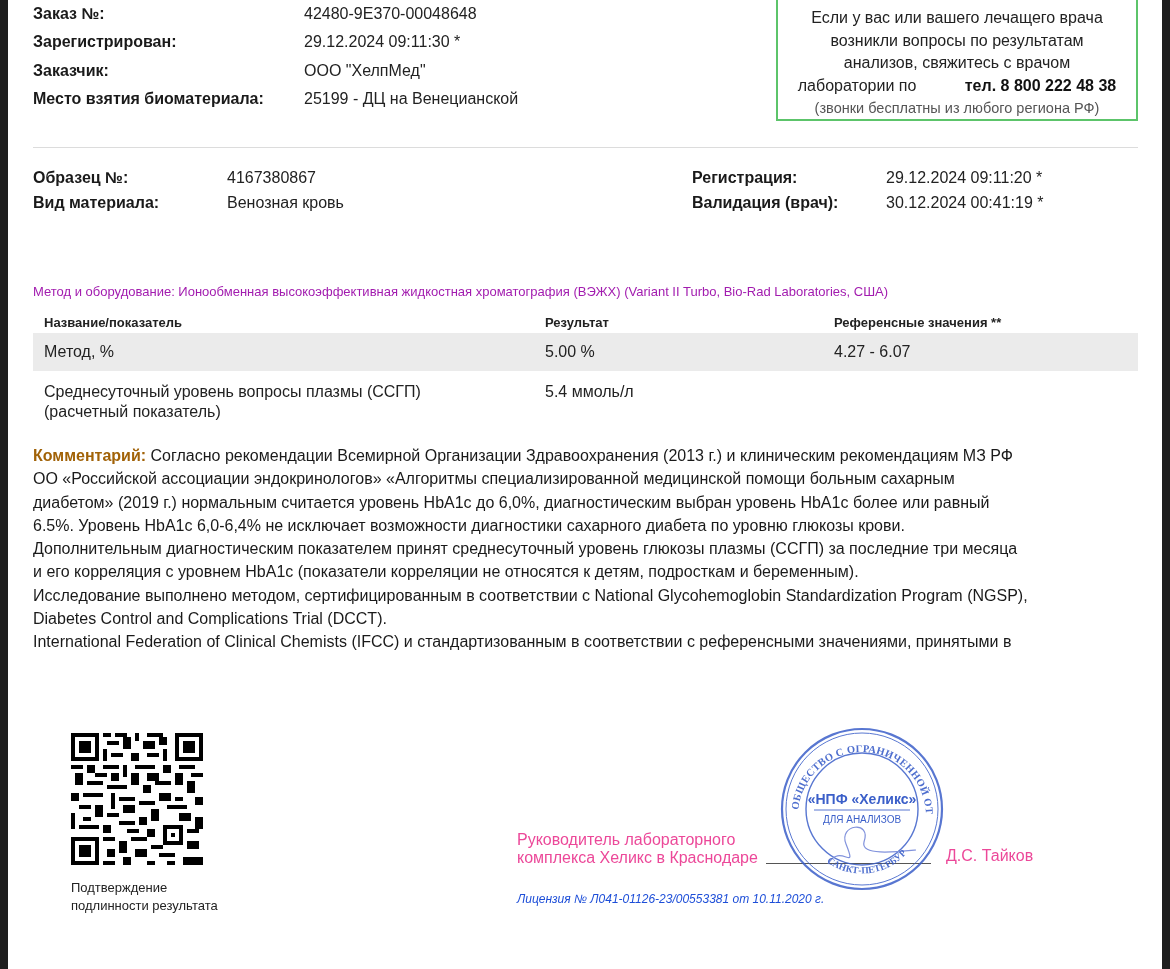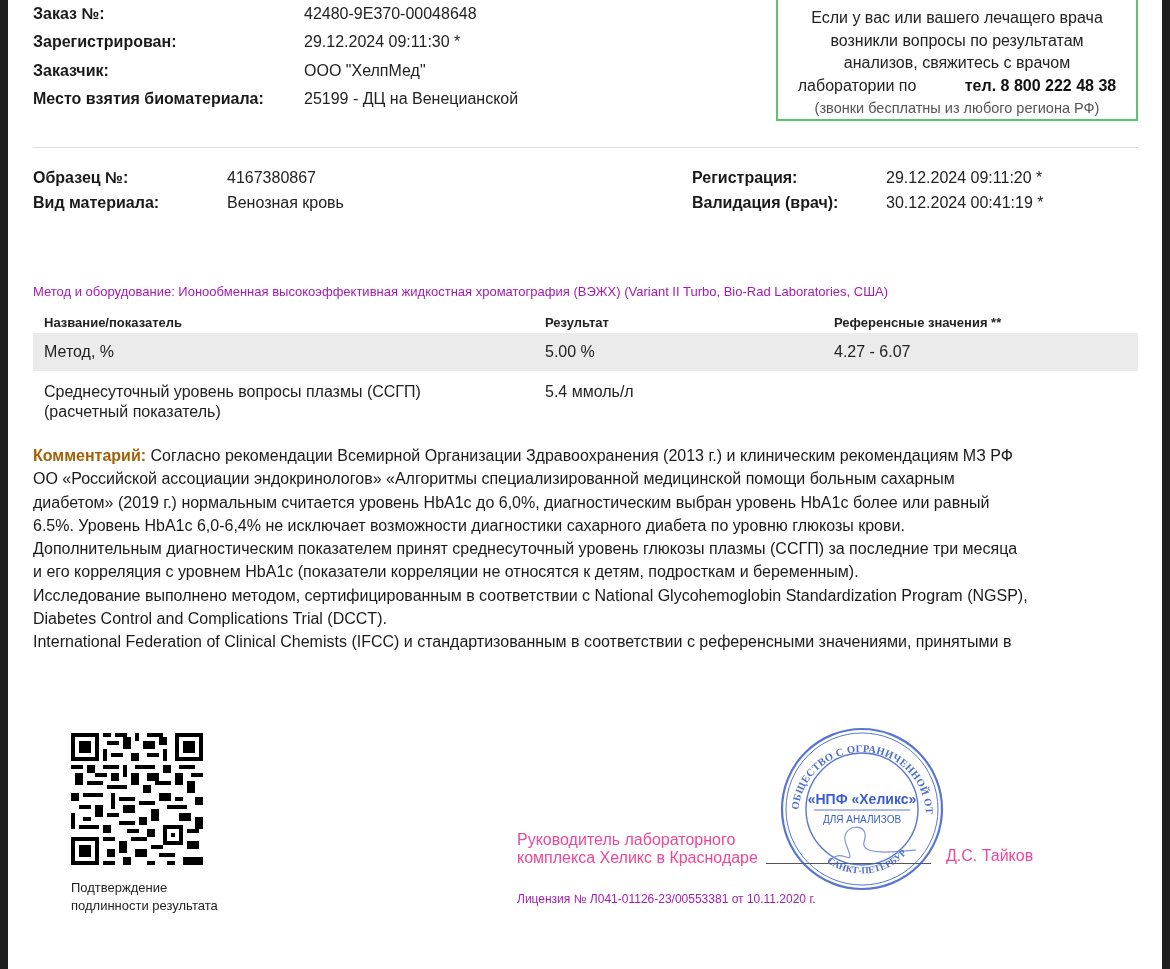--- a/index.html
+++ b/index.html
@@ -58,21 +58,21 @@
   .qr {
     position: absolute; left: 63px; top: 733px; width: 132px; height: 132px;
   }
   .qr-caption { font-size: 13px; color: #222; line-height: 18px; text-align: center; }
 
   .sig-text { font-size: 16px; color: #ec4899; line-height: 18px; }
   .sig-line {
     position: absolute; left: 758px; top: 863px; width: 165px; height: 1px;
     background: #555;
   }
-  .license { font-size: 12px; color: #a21caf; }
+  .license { font-size: 12px; color: #1d4ed8; font-style: italic; }
   .stamp { position: absolute; left: 768px; top: 724px; width: 170px; height: 170px; }
 </style>
 </head>
 <body>
 
 <div class="page">
 
   <div>
     <div class="abs lbl" style="left:25px;top:5px">Заказ №:</div>
     <div class="abs val" style="left:296px;top:5px">42480-9E370-00048648</div>

